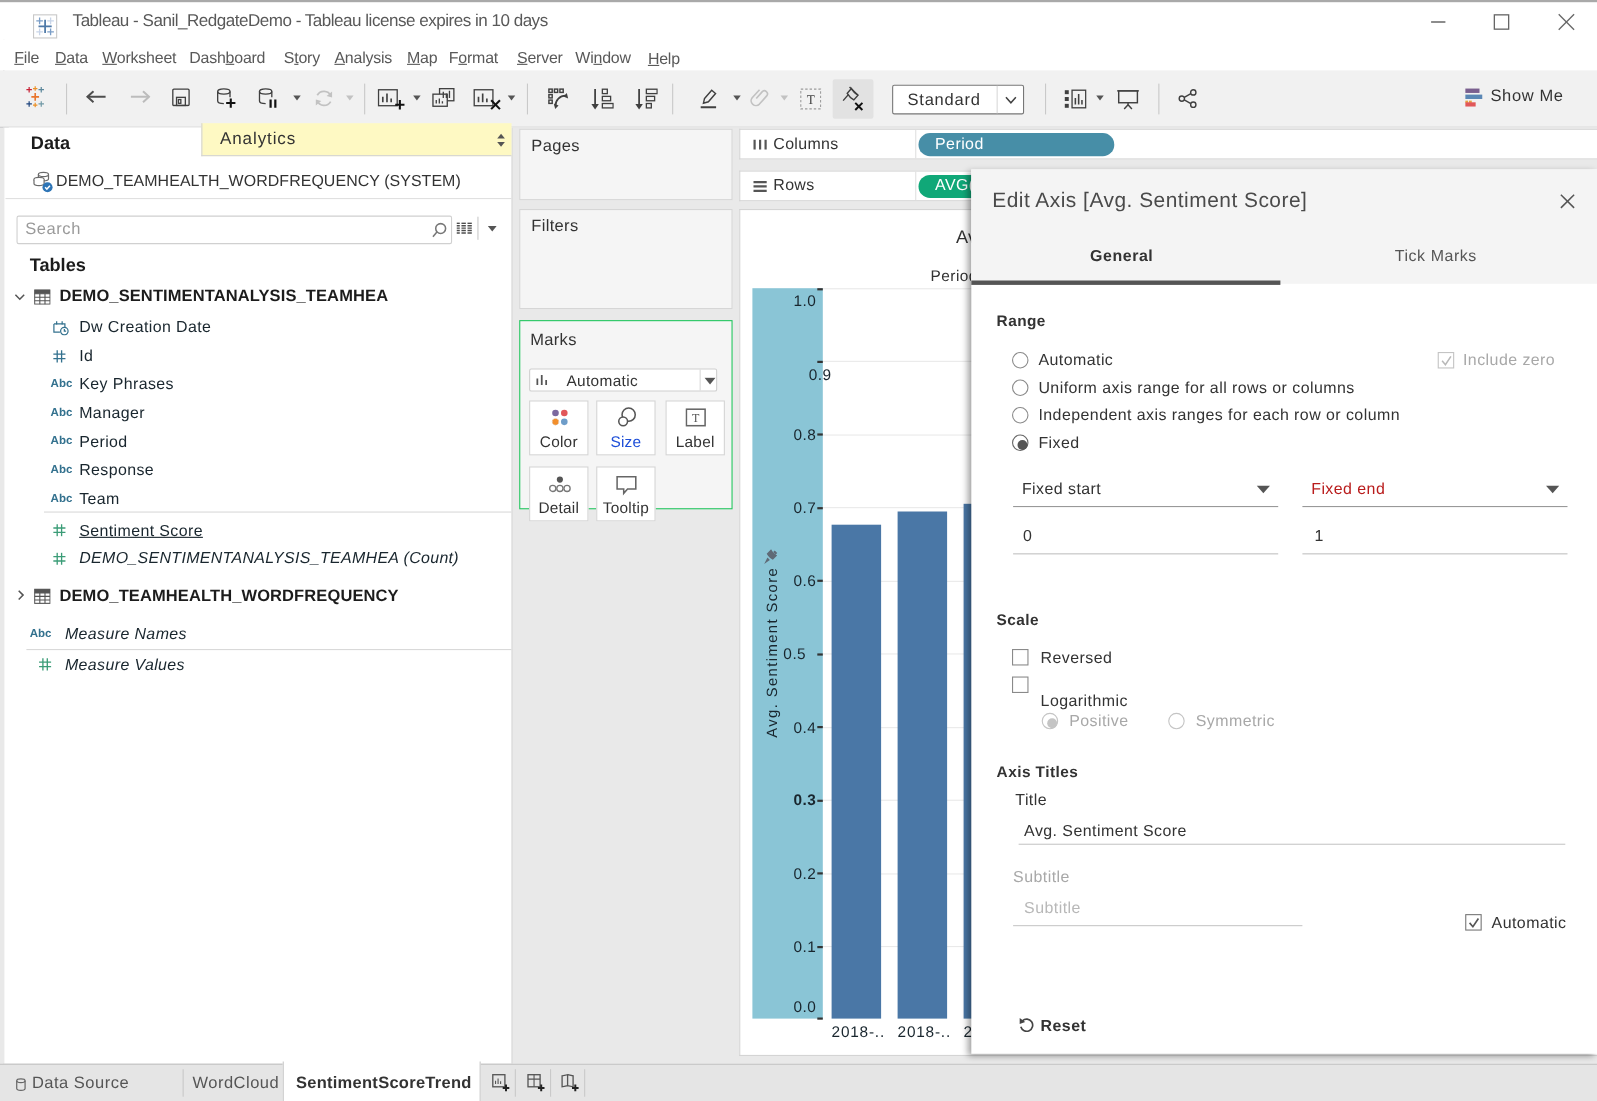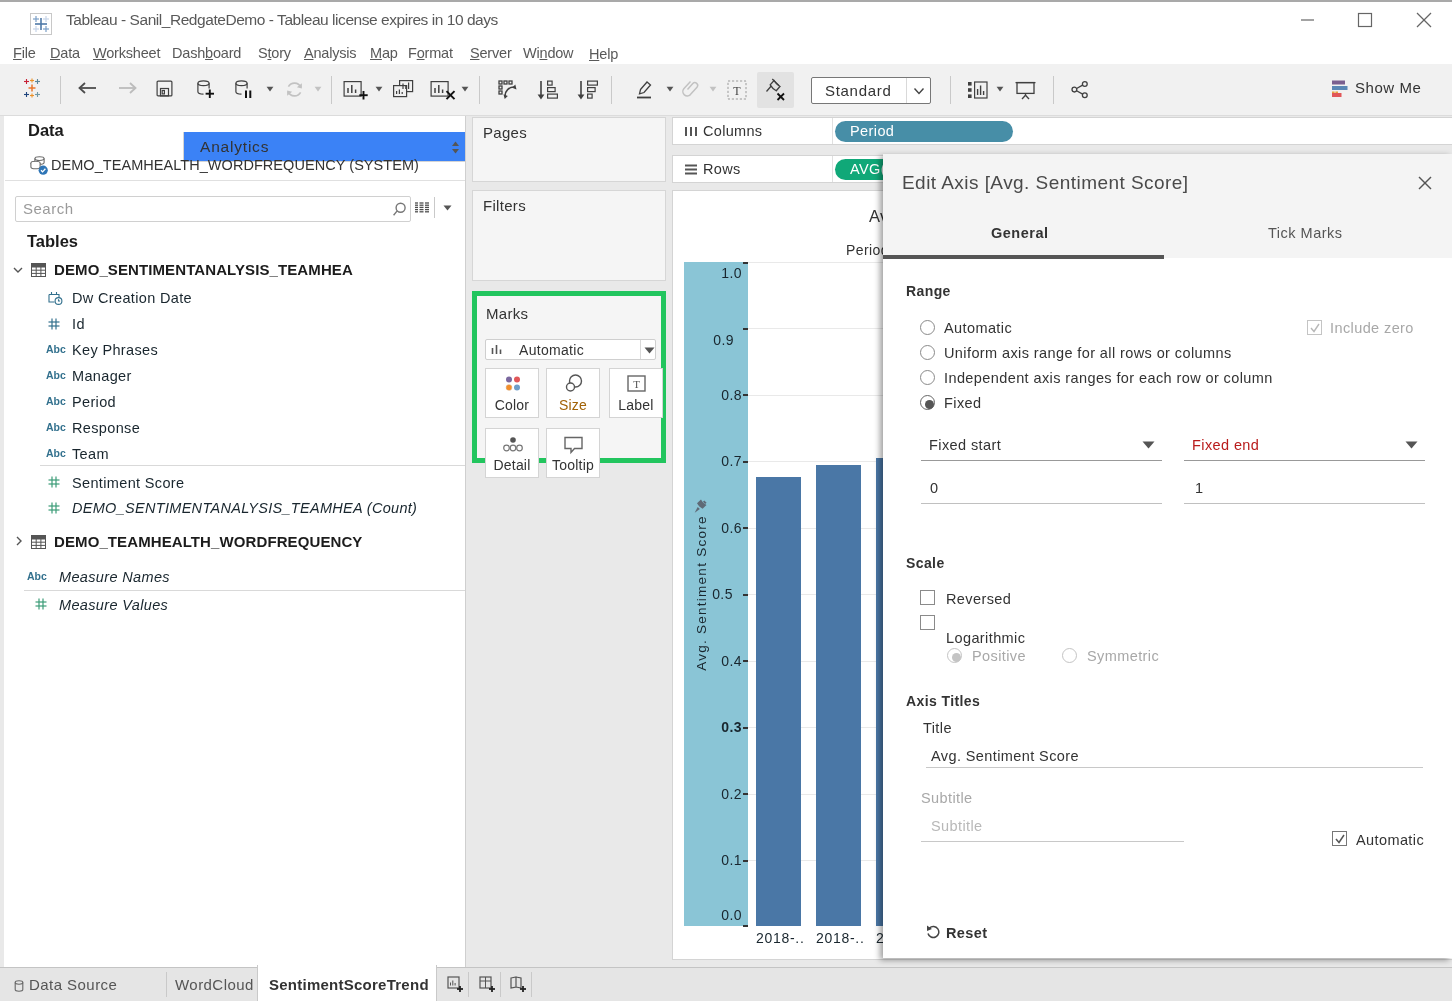--- a/index.html
+++ b/index.html
@@ -338,21 +338,21 @@
 </div>
 
 <div class="abs" style="left:0;top:115px;width:1452px;height:1px;background:#dcdcdc;"></div>
 <div class="abs" style="left:0;top:116px;width:1452px;height:851px;background:#e9e9e9;"></div>
 
 <div class="abs" style="left:4px;top:116px;width:462px;height:851px;background:#fff;border-right:1px solid #cfcfcf;"></div>
 
 <div id="leftpanel">
 
   <div class="abs" style="left:28px;top:121px;font-size:16.5px;font-weight:bold;color:#1c1c1c;">Data</div>
-  <div class="abs" style="left:183px;top:132px;width:282px;height:30px;border-left:1px solid #d4d4d4;border-bottom:1px solid #d4d4d4;background:#3b82f6;">
+  <div class="abs" style="left:183px;top:112px;width:282px;height:30px;border-left:1px solid #d4d4d4;border-bottom:1px solid #d4d4d4;background:#fef9c3;">
     <span class="abs" style="left:16px;top:6px;font-size:15.5px;letter-spacing:0.8px;color:#333;">Analytics</span>
     <svg class="abs" style="left:267px;top:9px;" width="9" height="13" viewBox="0 0 9 13">
       <polygon points="4.5,0.5 8,5 1,5" fill="#555"></polygon>
         <polygon points="4.5,12.5 8,8 1,8" fill="#555"></polygon>
     </svg>
   </div>
 
   <svg class="abs" style="left:28px;top:155px;" width="21" height="21" viewBox="0 0 21 21">
     <g fill="none" stroke="#6a6a6a" stroke-width="1.1">
       <ellipse cx="11.5" cy="3.6" rx="4.6" ry="1.9"></ellipse>
@@ -454,21 +454,21 @@
   <div class="abs" style="left:40px;top:465px;width:425px;height:1px;background:#d9d9d9;"></div>
 
   <svg class="abs" style="left:48px;top:476px;" width="12" height="12" viewBox="0 0 12 12">
     <g stroke="#3b9c77" stroke-width="1.2">
         <line x1="4" y1="0.5" x2="4" y2="11.5"></line>
         <line x1="8" y1="0.5" x2="8" y2="11.5"></line>
         <line x1="0.5" y1="4" x2="11.5" y2="4"></line>
         <line x1="0.5" y1="8" x2="11.5" y2="8"></line>
       </g>
   </svg>
-  <div class="abs" style="left:72px;top:475px;font-size:14.5px;letter-spacing:0.35px;color:#19262e;">Sentiment Score</div>
+  <div class="abs" style="left:72px;top:475px;font-size:14.5px;letter-spacing:0.35px;color:#19262e;text-decoration:underline;">Sentiment Score</div>
 
   <svg class="abs" style="left:48px;top:502px;" width="12" height="12" viewBox="0 0 12 12">
     <g stroke="#3b9c77" stroke-width="1.2">
         <line x1="4" y1="0.5" x2="4" y2="11.5"></line>
         <line x1="8" y1="0.5" x2="8" y2="11.5"></line>
         <line x1="0.5" y1="4" x2="11.5" y2="4"></line>
         <line x1="0.5" y1="8" x2="11.5" y2="8"></line>
       </g>
   </svg>
   <div class="abs" style="left:72px;top:500px;font-size:14.5px;letter-spacing:0.3px;font-style:italic;color:#19262e;">DEMO_SENTIMENTANALYSIS_TEAMHEA (Count)</div>
@@ -503,21 +503,21 @@
   <div class="abs" style="left:59px;top:597px;font-size:14.5px;letter-spacing:0.35px;font-style:italic;color:#19262e;">Measure Values</div>
 </div>
 
 <div id="midpanel">
   <div class="abs" style="left:472px;top:117px;width:194px;height:65px;background:#f5f5f5;border:1px solid #d6d6d6;">
     <span class="abs" style="left:10px;top:6px;font-size:15px;letter-spacing:0.3px;color:#333;">Pages</span>
   </div>
   <div class="abs" style="left:472px;top:190px;width:194px;height:91px;background:#f5f5f5;border:1px solid #d6d6d6;">
     <span class="abs" style="left:10px;top:6px;font-size:15px;letter-spacing:0.3px;color:#333;">Filters</span>
   </div>
-  <div class="abs" style="left:472px;top:291px;width:194px;height:172px;background:#f5f5f5;border:5px solid #22c55e;">
+  <div class="abs" style="left:472px;top:291px;width:194px;height:172px;background:#f5f5f5;border:1px solid #22c55e;">
     <span class="abs" style="left:9px;top:9px;font-size:15px;letter-spacing:0.3px;color:#333;">Marks</span>
 
     <div class="abs" style="left:8px;top:43px;width:171px;height:21px;background:#fff;border:1px solid #cfcfcf;border-radius:2px;">
       <svg class="abs" style="left:4px;top:3px;" width="13" height="13" viewBox="0 0 13 13">
         <g stroke="#555" stroke-width="1.6">
             <line x1="2.5" y1="11" x2="2.5" y2="5"></line>
             <line x1="6.5" y1="11" x2="6.5" y2="2"></line>
             <line x1="10.5" y1="11" x2="10.5" y2="6.5"></line>
           </g>
       </svg>
@@ -535,21 +535,21 @@
         <circle cx="7" cy="13.5" r="3" fill="#f28e2b" stroke="#d8d8d8" stroke-width="0.8" stroke-dasharray="1.2,1"></circle>
         <circle cx="15" cy="13.5" r="3" fill="#6e9dc9"></circle>
       </svg>
       <span class="abs" style="left:0;top:28px;width:100%;text-align:center;font-size:14px;letter-spacing:0.2px;color:#333;">Color</span>
     </div>
     <div class="abs" style="left:69px;top:72px;width:54px;height:50px;background:#fff;border:1px solid #d4d4d4;">
       <svg class="abs" style="left:16px;top:4px;" width="22" height="22" viewBox="0 0 22 22">
         <circle cx="12.5" cy="8" r="6" fill="none" stroke="#555" stroke-width="1.4"></circle>
         <circle cx="7.5" cy="14" r="4" fill="#fff" stroke="#555" stroke-width="1.4"></circle>
       </svg>
-      <span class="abs" style="left:0;top:28px;width:100%;text-align:center;font-size:14px;letter-spacing:0.2px;color:#a16207;">Size</span>
+      <span class="abs" style="left:0;top:28px;width:100%;text-align:center;font-size:14px;letter-spacing:0.2px;color:#1d4ed8;">Size</span>
     </div>
     <div class="abs" style="left:132px;top:72px;width:54px;height:50px;background:#fff;border:1px solid #d4d4d4;">
       <svg class="abs" style="left:17px;top:6px;" width="20" height="20" viewBox="0 0 20 20">
         <rect x="1" y="1" width="17" height="15" fill="none" stroke="#666" stroke-width="1.4"></rect>
         <text x="9.5" y="12.5" font-family="Liberation Serif" font-size="11" fill="#555" text-anchor="middle">T</text>
       </svg>
       <span class="abs" style="left:0;top:28px;width:100%;text-align:center;font-size:14px;letter-spacing:0.2px;color:#333;">Label</span>
     </div>
 
     <div class="abs" style="left:8px;top:132px;width:54px;height:50px;background:#fff;border:1px solid #d4d4d4;">
@@ -624,21 +624,21 @@
     <div class="abs" style="left:75px;top:204px;width:705px;height:1px;background:#e9e9e9;"></div>
     <div class="abs" style="left:75px;top:270px;width:705px;height:1px;background:#e9e9e9;"></div>
     <div class="abs" style="left:75px;top:337px;width:705px;height:1px;background:#e9e9e9;"></div>
     <div class="abs" style="left:75px;top:403px;width:705px;height:1px;background:#e9e9e9;"></div>
     <div class="abs" style="left:75px;top:470px;width:705px;height:1px;background:#e9e9e9;"></div>
     <div class="abs" style="left:75px;top:536px;width:705px;height:1px;background:#e9e9e9;"></div>
     <div class="abs" style="left:75px;top:603px;width:705px;height:1px;background:#e9e9e9;"></div>
     <div class="abs" style="left:75px;top:669px;width:705px;height:1px;background:#e9e9e9;"></div>
 
     <div class="abs" style="left:30px;top:74px;width:39px;text-align:right;font-size:14px;letter-spacing:0.4px;color:#19262e;">1.0</div>
-    <div class="abs" style="left:22px;top:129px;width:39px;text-align:right;font-size:14px;letter-spacing:0.4px;color:#19262e;margin-top:12px;">0.9</div>
+    <div class="abs" style="left:44px;top:129px;width:39px;text-align:right;font-size:14px;letter-spacing:0.4px;color:#19262e;margin-top:12px;">0.9</div>
     <div class="abs" style="left:30px;top:196px;width:39px;text-align:right;font-size:14px;letter-spacing:0.4px;color:#19262e;">0.8</div>
     <div class="abs" style="left:30px;top:262px;width:39px;text-align:right;font-size:14px;letter-spacing:0.4px;color:#19262e;">0.7</div>
     <div class="abs" style="left:30px;top:329px;width:39px;text-align:right;font-size:14px;letter-spacing:0.4px;color:#19262e;">0.6</div>
     <div class="abs" style="left:30px;top:395px;width:39px;text-align:center;font-size:14px;letter-spacing:0.4px;color:#19262e;">0.5</div>
     <div class="abs" style="left:30px;top:462px;width:39px;text-align:right;font-size:14px;letter-spacing:0.4px;color:#19262e;">0.4</div>
     <div class="abs" style="left:30px;top:528px;width:39px;text-align:right;font-size:14px;letter-spacing:0.4px;color:#19262e;font-weight:bold;">0.3</div>
     <div class="abs" style="left:30px;top:595px;width:39px;text-align:right;font-size:14px;letter-spacing:0.4px;color:#19262e;">0.2</div>
     <div class="abs" style="left:30px;top:661px;width:39px;text-align:right;font-size:14px;letter-spacing:0.4px;color:#19262e;">0.1</div>
     <div class="abs" style="left:30px;top:716px;width:39px;text-align:right;font-size:14px;letter-spacing:0.4px;color:#19262e;">0.0</div>
 

